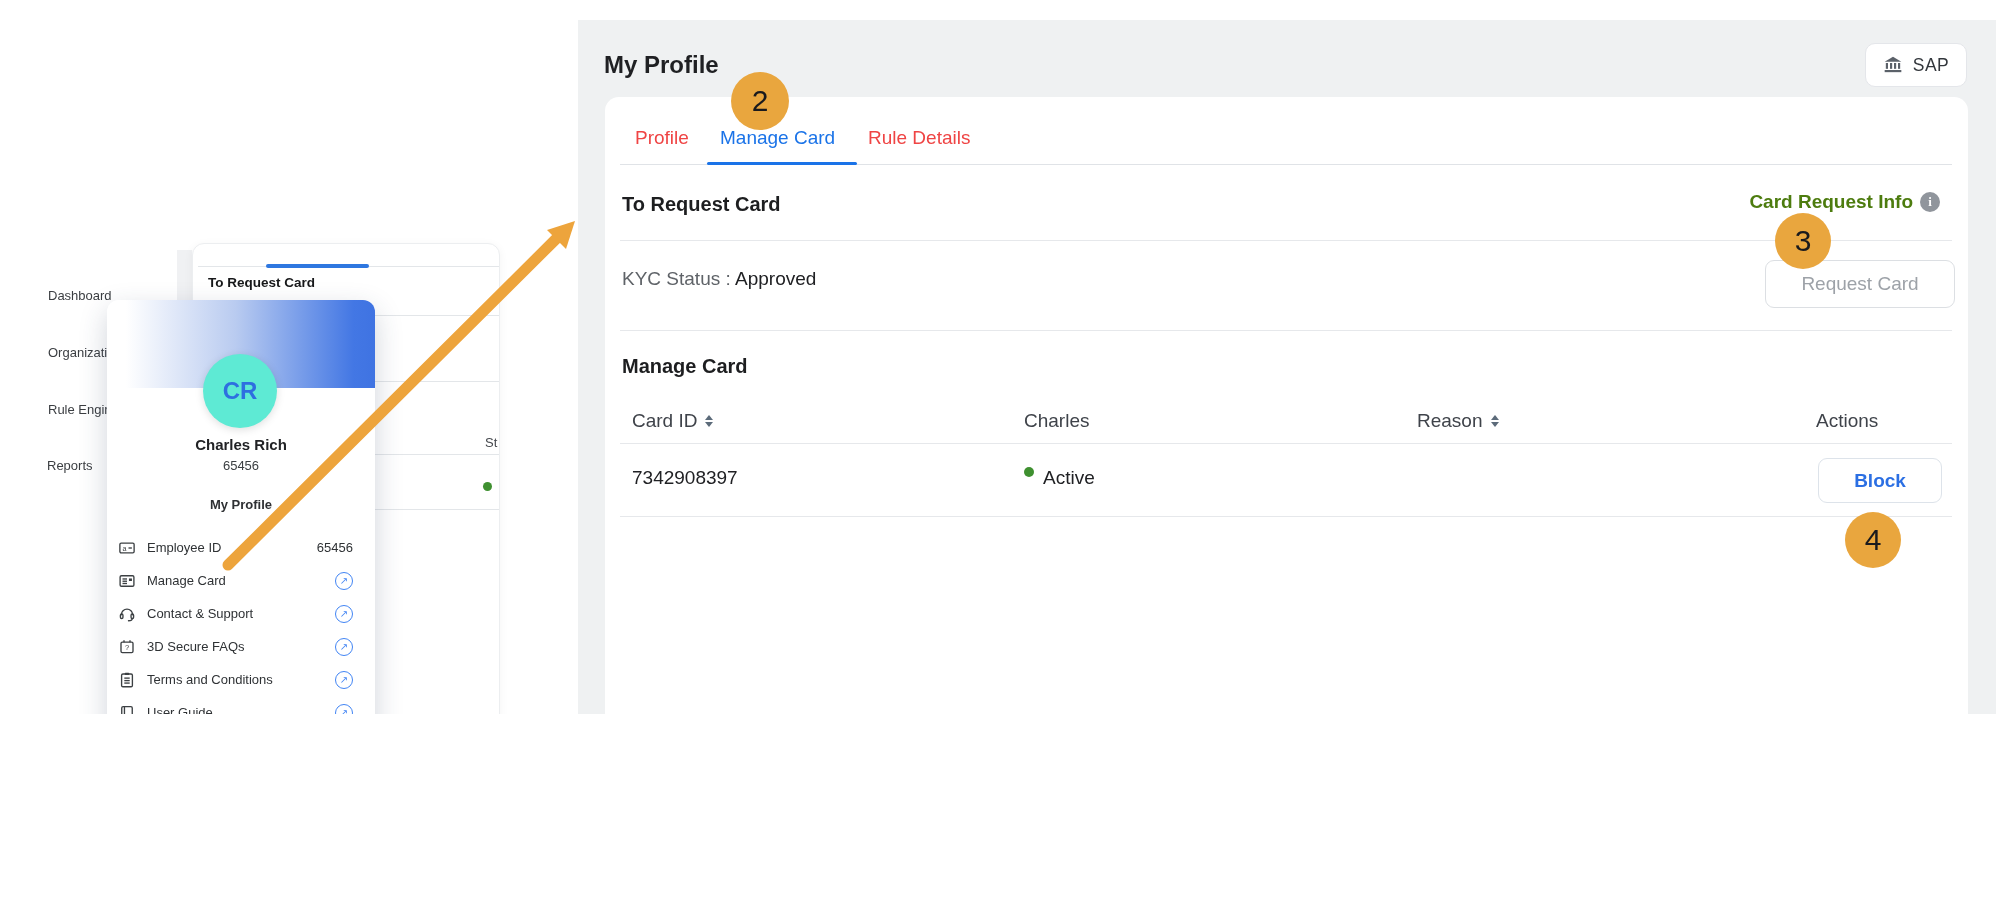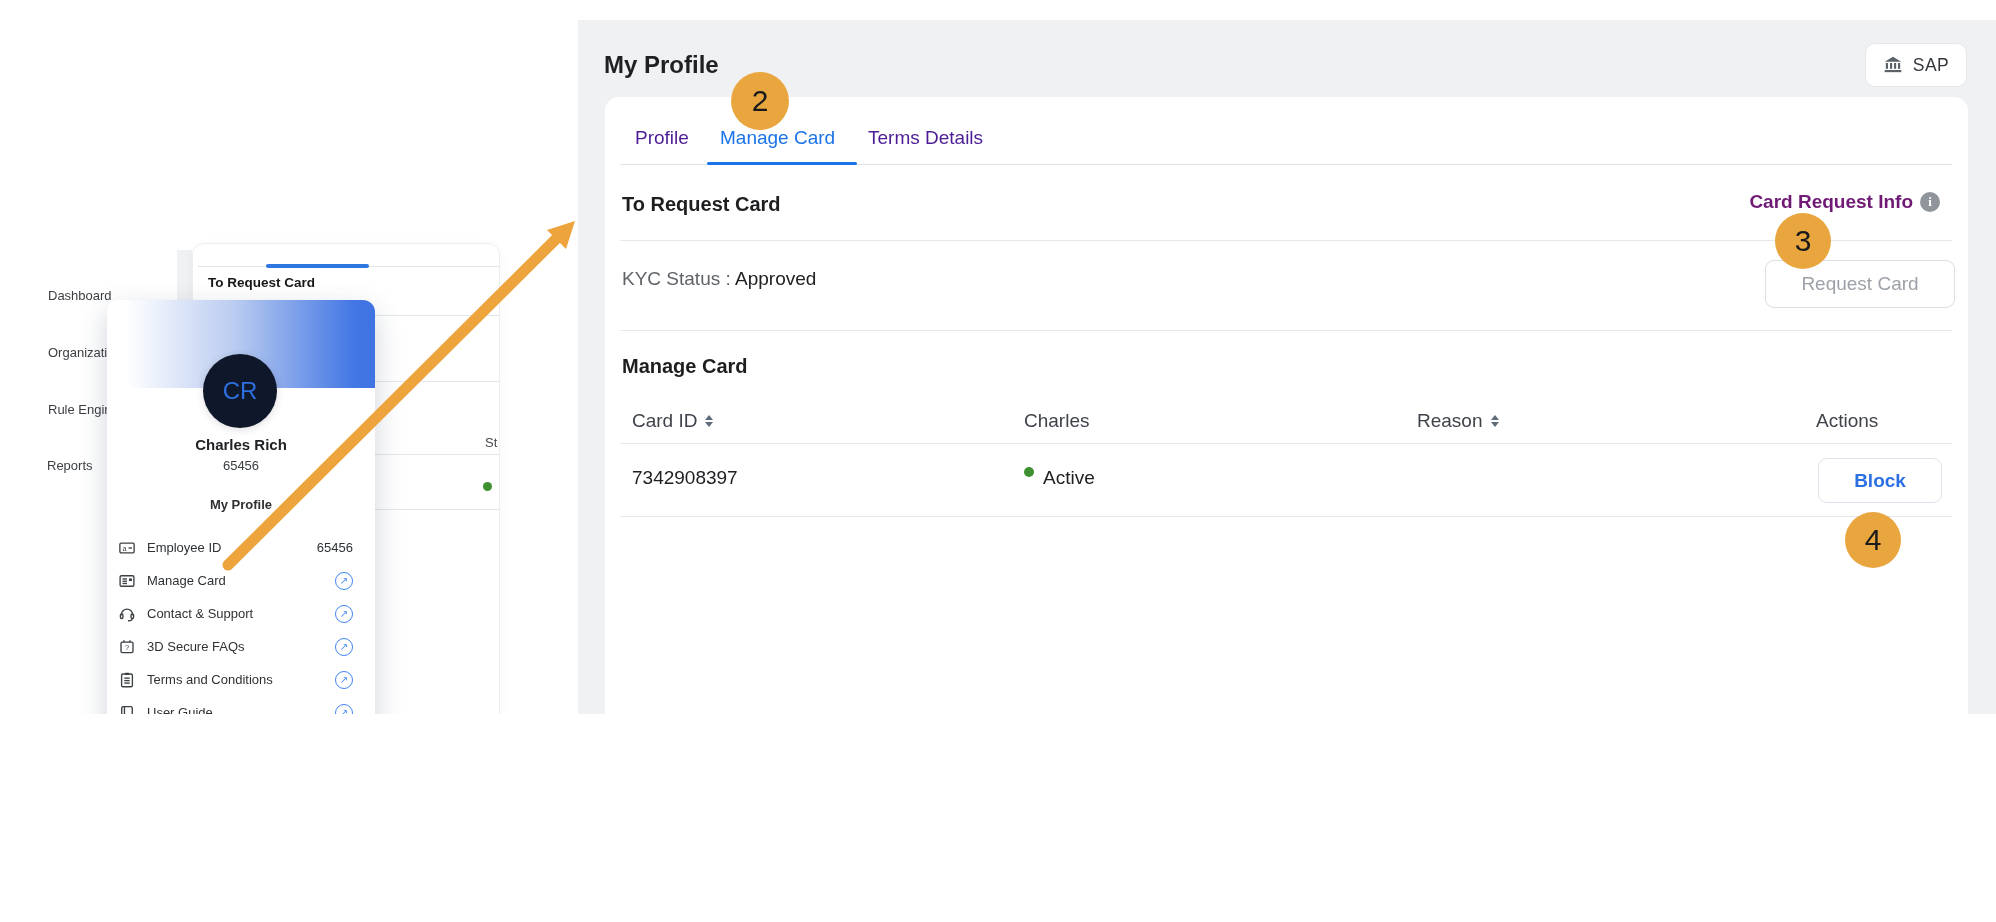--- a/index.html
+++ b/index.html
@@ -10,28 +10,28 @@
 
   
   .main-bg{left:578px;top:20px;width:1418px;height:902px;background:#eff1f2;z-index:1;}
   .page-title{left:604px;top:51px;font-size:24px;font-weight:600;color:#1f2023;z-index:2;}
   .sap-btn{left:1865px;top:43px;width:102px;height:44px;background:#fff;border:1px solid #e4e6ea;
            border-radius:10px;display:flex;align-items:center;justify-content:center;gap:10px;z-index:2;text-align:right;}
   .sap-btn span{font-size:17.5px;letter-spacing:.5px;color:#33373c;}
 
   
   .panel{left:605px;top:97px;width:1363px;height:808px;background:#ffffff;border-radius:14px;z-index:2;}
-  .tab{position:absolute;top:30px;font-size:19px;color:#4c1d95;cursor:default;}
+  .tab{position:absolute;top:30px;font-size:19px;color:#ef4444;cursor:default;}
   .tab.active{color:#1a73e8;}
   .tabs-divider{position:absolute;top:67px;left:15px;right:16px;height:1px;background:#e0e3e7;}
   .tab-underline{position:absolute;top:65px;left:102px;width:150px;height:3px;background:#1a73e8;border-radius:2px;}
   .sec-title{position:absolute;font-size:20px;font-weight:600;color:#1d1e20;}
   .hdiv{position:absolute;left:15px;right:16px;height:1px;background:#e6e8eb;}
   .info-row{position:absolute;right:28px;top:94px;display:flex;align-items:center;gap:7px;}
-  .info-row .lbl{font-size:19px;font-weight:600;color:#701a75;}
+  .info-row .lbl{font-size:19px;font-weight:600;color:#4d7c0f;}
   .info-ico{width:20px;height:20px;border-radius:50%;background:#90959c;color:#fff;font-size:13px;
             font-weight:700;display:flex;align-items:center;justify-content:center;font-family:"Liberation Serif",serif;}
   .kyc{position:absolute;left:17px;top:171px;font-size:19px;}
   .kyc .k{color:#5f6368;}
   .kyc .v{color:#202124;}
   .ghost-btn{position:absolute;top:163px;height:48px;background:#fff;border:1px solid #dcdfe3;border-radius:9px;
              font-size:19px;color:#9da2a8;display:flex;align-items:center;justify-content:center;font-family:inherit;}
   .th{position:absolute;top:313px;font-size:19px;color:#3f434a;display:flex;align-items:center;gap:8px;}
   .sort{display:flex;flex-direction:column;gap:2.5px;}
   .sort i{display:block;width:0;height:0;border-left:4.5px solid transparent;border-right:4.5px solid transparent;}
@@ -66,22 +66,22 @@
         display:flex;flex-direction:column;align-items:center;justify-content:center;gap:2px;}
   .pill b{width:2.5px;height:2.5px;border-radius:50%;background:#cfe0ff;}
   .moon{left:117px;top:748px;font-size:18px;color:#5f6368;z-index:6;transform:rotate(-14deg);}
   .logout{left:142px;top:749px;z-index:6;}
 
   
   .popup{left:107px;top:300px;width:268px;height:445px;background:#fff;border-radius:12px;z-index:20;
          box-shadow:0 10px 28px rgba(40,60,90,.22);}
   .popup-header{position:absolute;left:0;top:0;right:0;height:88px;border-radius:12px 12px 0 0;
                 background:linear-gradient(90deg,#ffffff 0%,#ffffff 7%,#b9cbf0 48%,#4377e4 92%,#3f73e2 100%);}
-  .avatar{position:absolute;left:96px;top:54px;width:74px;height:74px;border-radius:50%;background:#0f172a;
-          display:flex;align-items:center;justify-content:center;font-size:24px;font-weight:400;color:#2e6fe0;
+  .avatar{position:absolute;left:96px;top:54px;width:74px;height:74px;border-radius:50%;background:#5eead4;
+          display:flex;align-items:center;justify-content:center;font-size:24px;font-weight:700;color:#2e6fe0;
           box-shadow:0 2px 8px rgba(0,0,0,.13);}
   .p-name{position:absolute;left:0;right:0;top:136px;text-align:center;font-size:15px;font-weight:700;color:#212225;}
   .p-id{position:absolute;left:0;right:0;top:158px;text-align:center;font-size:13px;color:#3c4043;}
   .p-sec{position:absolute;left:0;right:0;top:197px;text-align:center;font-size:13px;font-weight:600;color:#2e3033;}
   .menu{position:absolute;left:0;right:0;top:231px;}
   .mrow{height:33px;display:flex;align-items:center;padding:0 22px 0 11px;}
   .mrow .mi{width:18px;height:18px;margin-right:11px;flex:none;display:flex;align-items:center;justify-content:center;}
   .mrow .ml{font-size:13px;color:#2f3235;flex:1;white-space:nowrap;}
   .mrow .mv{font-size:13px;color:#2f3235;}
   .go{width:18px;height:18px;border:1.6px solid #4285f4;border-radius:50%;color:#4285f4;font-size:10px;
@@ -113,21 +113,21 @@
         <rect x="2" y="18" width="20" height="2.6"></rect>
           </g>
         </svg>
     </span>
     <span>SAP</span>
   </div>
 
   <div class="abs panel">
     <span class="tab" style="left:30px;">Profile</span>
     <span class="tab active" style="left:115px;">Manage Card</span>
-    <span class="tab" style="left:263px;">Terms Details</span>
+    <span class="tab" style="left:263px;">Rule Details</span>
     <div class="tabs-divider"></div>
     <div class="tab-underline"></div>
 
     <div class="sec-title" style="left:17px;top:96px;">To Request Card</div>
 
     <div class="info-row">
       <span class="lbl">Card Request Info</span>
       <span class="info-ico">i</span>
     </div>
 

